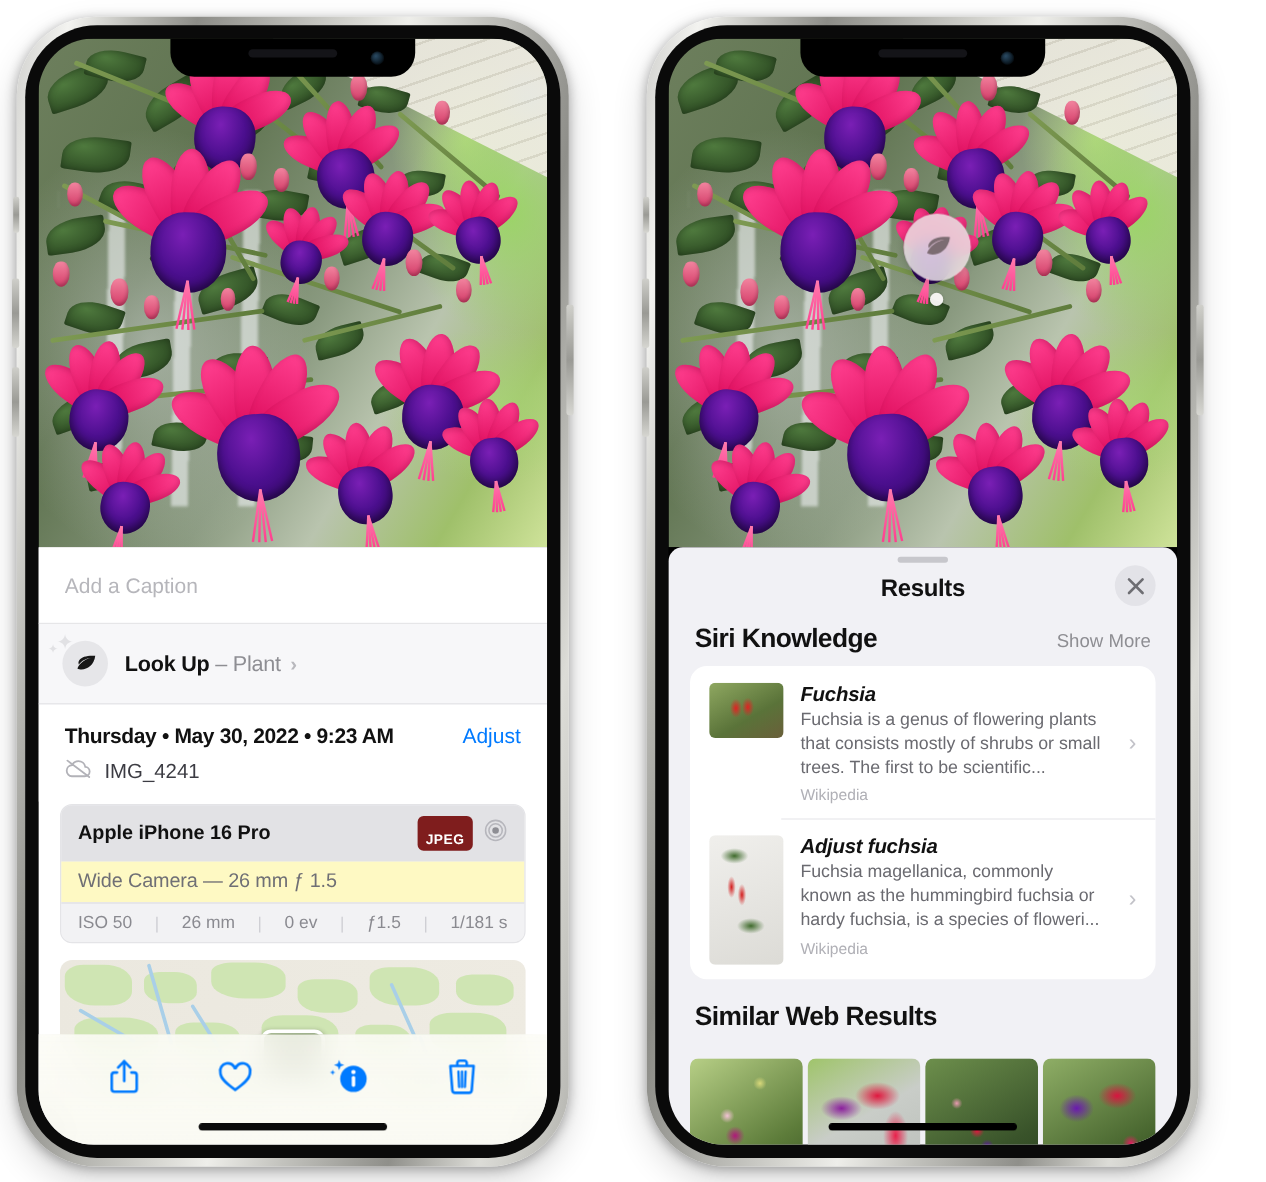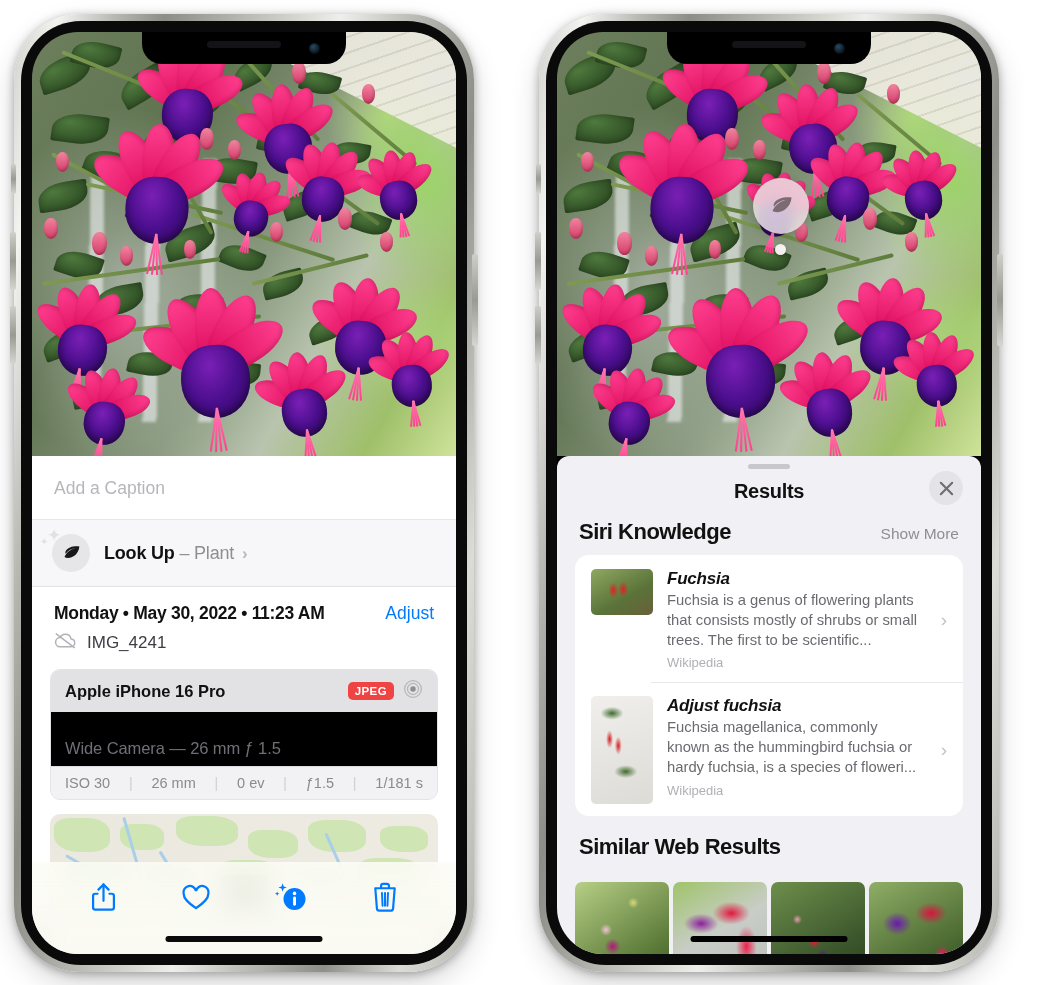--- a/index.html
+++ b/index.html
@@ -175,24 +175,24 @@
     margin: 2px 18px 0 18px; border-radius:10px; overflow:hidden;
     border:1px solid #e4e4e7; background:#f2f2f4;
   }
   .exif-head {
     display:flex; align-items:center; justify-content:space-between;
     padding: 9px 14px; background:#e2e2e5;
   }
   .exif-device { font-size:16.5px; color:#111; font-weight:600; }
   .exif-badges { display:flex; align-items:center; gap:9px; }
   .badge-jpeg {
-    font-size:11.5px; font-weight:700; color:#fff; background:#ef4444;
-    padding: 3px 7px 3px 7px; border-radius:5px; letter-spacing:.4px;
-  }
-  .exif-body { padding: 27px 14px 8px 14px; background:#000000; }
+    font-size:11.5px; font-weight:700; color:#fff; background:#7f1d1d;
+    padding: 14px 7px 3px 7px; border-radius:5px; letter-spacing:.4px;
+  }
+  .exif-body { padding: 7px 14px 8px 14px; background:#fef9c3; }
   .exif-line1 { font-size:16.5px; color:#6f6f75; letter-spacing:-.1px; }
   .exif-line2row { display:flex; align-items:center; justify-content:space-between; margin-top:3px; }
   .exif-line2 { font-size:16.5px; color:#6f6f75; letter-spacing:-.1px; }
   .badge-vibrant {
     font-size:11.5px; color:#8a8a90; border:1px solid #bcbcc2;
     border-radius:11px; padding: 3px 11px; letter-spacing:.5px;
   }
   .exif-foot {
     display:flex; align-items:center; justify-content:space-between;
     border-top:1px solid #dedee2; padding: 8px 14px; background:#f2f2f4;
@@ -559,21 +559,21 @@
           </div>
           <div class="lookup-text">
             <span>Look Up</span>
             <span class="sub">–</span>
             <span class="sub">Plant</span>
             <span class="chev">›</span>
           </div>
         </div>
 
         <div class="meta-row">
-          <div class="meta-date">Monday • May 30, 2022 • 11:23 AM</div>
+          <div class="meta-date">Thursday • May 30, 2022 • 9:23 AM</div>
           <div class="adjust">Adjust</div>
         </div>
 
         <div class="file-row">
           <span>
             <svg width="23" height="17" viewBox="0 0 26 18" aria-hidden="true">
               <path d="M6.6 16.2h12.2c2.6 0 4.6-2 4.6-4.4 0-2.3-1.8-4.2-4.1-4.4C18.7 4.3 16 2 12.8 2 10.2 2 8 3.5 7 5.7 4 5.9 1.8 8.2 1.8 11c0 2.9 2.2 5.2 4.8 5.2z" fill="none" stroke="#b2b2b8" stroke-width="1.7"></path>
               <line x1="2.5" y1="1.5" x2="23" y2="17" stroke="#b2b2b8" stroke-width="1.7" stroke-linecap="round"></line>
             </svg>
           </span>
@@ -591,21 +591,21 @@
                   <circle cx="11" cy="11" r="6.1" fill="none" stroke="#b6b6bc" stroke-width="1.4"></circle>
                   <circle cx="11" cy="11" r="3" fill="#8e8e94"></circle>
                 </svg>
               </span>
             </span>
           </div>
           <div class="exif-body">
             <div class="exif-line1">Wide Camera — 26 mm ƒ 1.5</div>
           </div>
           <div class="exif-foot">
-            <span class="v">ISO 30</span>
+            <span class="v">ISO 50</span>
             <span class="d">|</span>
             <span class="v">26 mm</span>
             <span class="d">|</span>
             <span class="v">0 ev</span>
             <span class="d">|</span>
             <span class="v">ƒ1.5</span>
             <span class="d">|</span>
             <span class="v">1/181 s</span>
           </div>
         </div>

